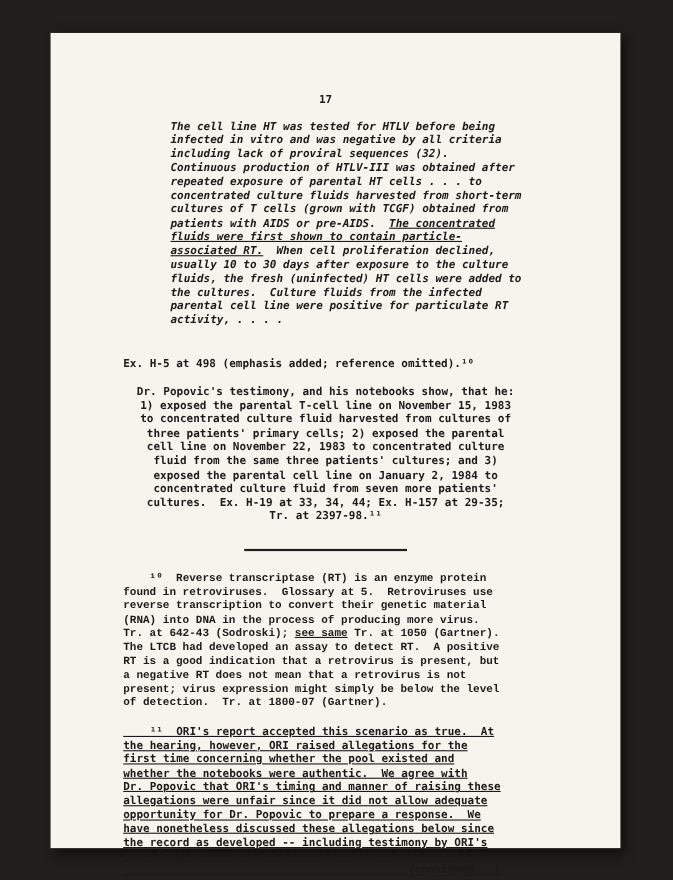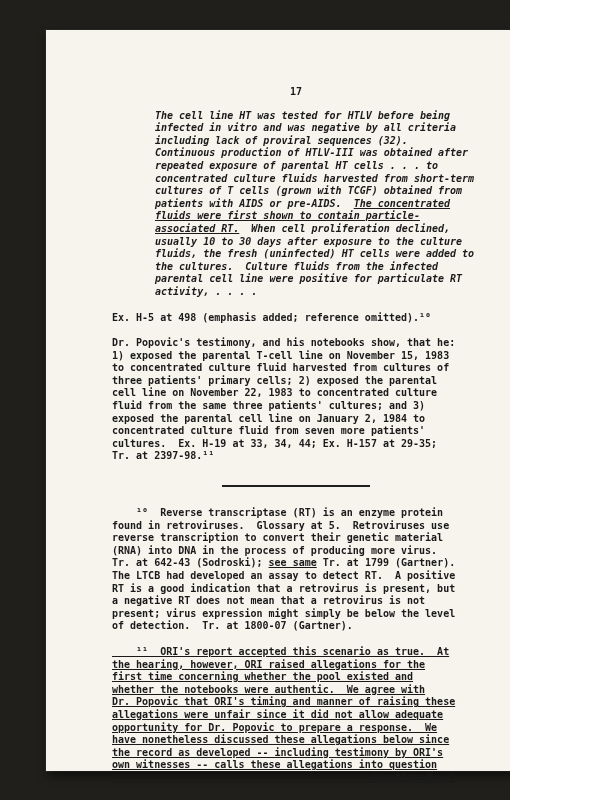--- a/index.html
+++ b/index.html
@@ -1,18 +1,18 @@
 <!DOCTYPE html>
 <html><head>
 <meta charset="utf-8">
 <style>
   html, body { margin: 0; padding: 0; }
   .stage {
     position: relative;
-    width: 510px;
+    width: 612px;
     height: 800px;
     background: #201f1c;
     overflow: hidden;
   }
   .paper {
     position: absolute;
     left: 46px;
     top: 30px;
     width: 518px;
     height: 741px;
@@ -29,29 +29,29 @@
     font-size: 10px;
     line-height: 12.6px;
     font-weight: bold;
   }
   .mono { white-space: pre; }
   .page-number {
     text-align: center;
     margin-bottom: 11px;
   }
   .quote { margin-left: 43px; font-style: italic; }
-  .citation { margin-top: 13px; }
-  .body-par { margin-top: 13px; }
+  .citation { margin-top: 27px; }
+  .body-par { margin-top: 13px; text-align: center; }
   .fn-sep {
     margin-top: 22px;
     width: 148px;
     border: 0;
     border-top: 2px solid #1f1f1f;
   }
-  .footnote-10 { margin-top: 20px; }
+  .footnote-10 { margin-top: 20px; font-family: Liberation Mono, monospace; }
   .footnote-11 { margin-top: 13px; text-decoration: underline; }
   .u {
     text-decoration: underline;
     text-decoration-thickness: 1px;
     text-underline-offset: 1px;
   }
   .artifact {
     position: absolute;
     font-family: "DejaVu Sans Mono", monospace;
     font-weight: bold;
@@ -102,21 +102,21 @@
 concentrated culture fluid from seven more patients'
 cultures.  Ex. H-19 at 33, 34, 44; Ex. H-157 at 29-35;
 Tr. at 2397-98.¹¹</div>
 
       <hr class="fn-sep">
 
       <div class="footnote-10 mono"><span>    ¹⁰  Reverse transcriptase (RT) is an enzyme protein
 found in retroviruses.  Glossary at 5.  Retroviruses use
 reverse transcription to convert their genetic material
 (RNA) into DNA in the process of producing more virus.
-Tr. at 642-43 (Sodroski); </span><span class="u">see same</span><span> Tr. at 1799 (Gartner).
+Tr. at 642-43 (Sodroski); </span><span class="u">see same</span><span> Tr. at 1050 (Gartner).
 The LTCB had developed an assay to detect RT.  A positive
 RT is a good indication that a retrovirus is present, but
 a negative RT does not mean that a retrovirus is not
 present; virus expression might simply be below the level
 of detection.  Tr. at 1800-07 (Gartner).</span></div>
 
       <div class="footnote-11 mono">    ¹¹  ORI's report accepted this scenario as true.  At
 the hearing, however, ORI raised allegations for the
 first time concerning whether the pool existed and
 whether the notebooks were authentic.  We agree with

